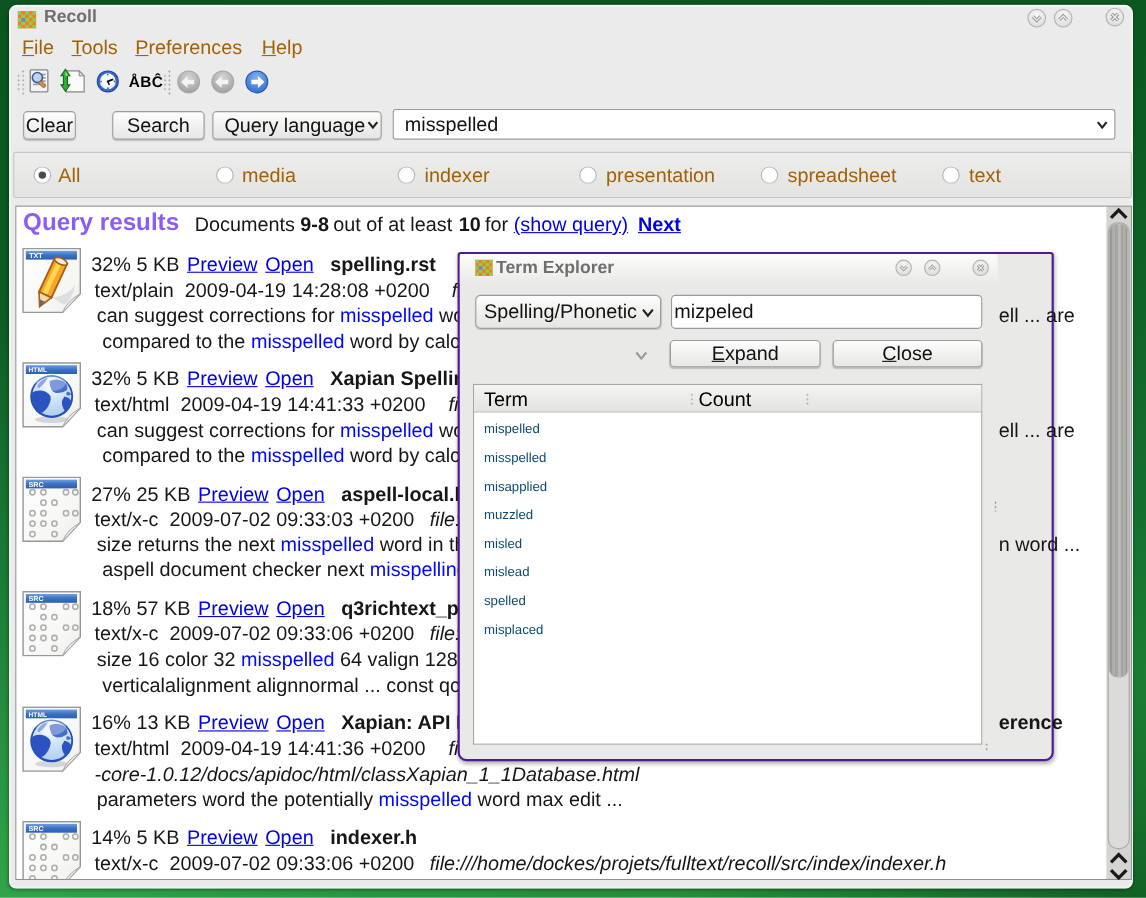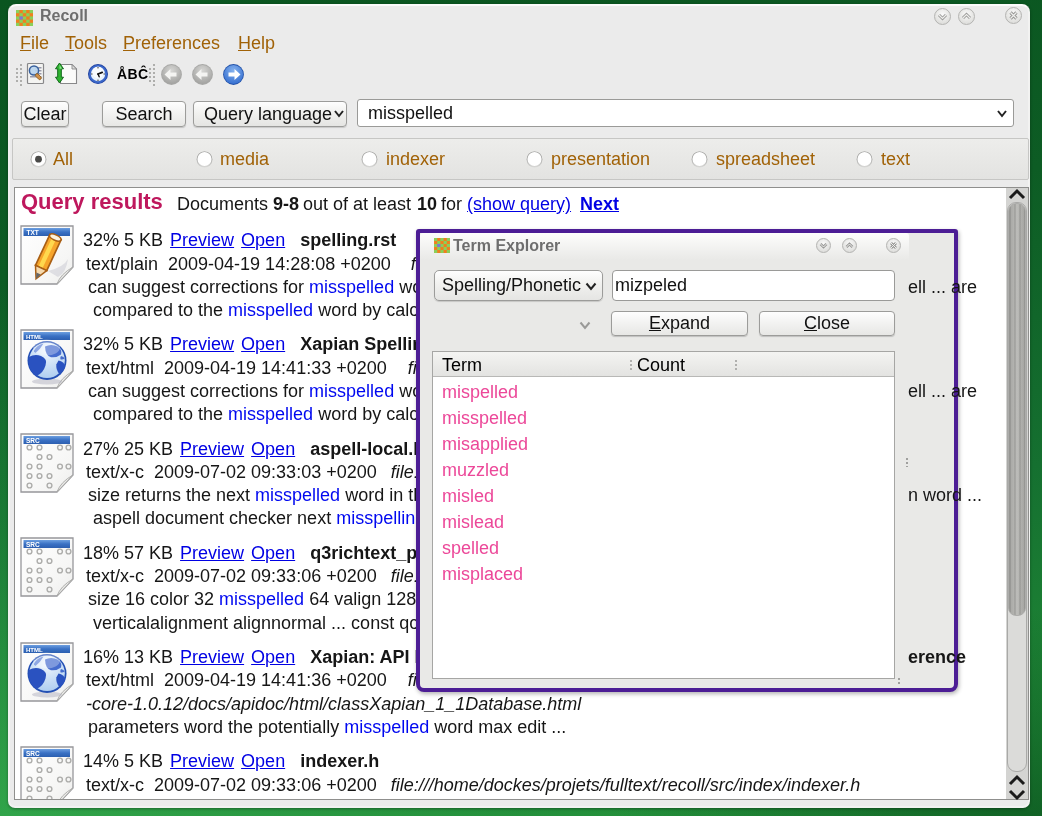--- a/index.html
+++ b/index.html
@@ -209,21 +209,21 @@
           <stop offset=".5" stop-color="#3a71c4"></stop>
           <stop offset="1" stop-color="#2c5fb0"></stop>
         </linearGradient>
 <linearGradient id="pg" x1="0" y1="0" x2="1" y2="1">
           <stop offset="0" stop-color="#ffffff"></stop>
           <stop offset=".7" stop-color="#f6f6f5"></stop>
           <stop offset="1" stop-color="#ededec"></stop>
         </linearGradient>
 </defs>
     </svg>
-<div class="rl" style="left:6px;top:0px;font-size:22px;font-weight:bold;line-height:28px;color:#be185d">Query results</div>
+<div class="rl" style="left:6px;top:0px;font-size:22px;font-weight:bold;line-height:28px;color:#8b5cf6">Query results</div>
 <div class="rl" style="left:162px;top:4px">Documents</div>
 <div class="rl" style="left:258px;top:4px;font-weight:bold">9-8</div>
 <div class="rl" style="left:288px;top:4px">out of at least</div>
 <div class="rl" style="left:402px;top:4px;font-weight:bold">10</div>
 <div class="rl" style="left:426px;top:4px">for</div>
 <div class="rl" style="left:452px;top:4px"><a>(show query)</a></div>
 <div class="rl" style="left:565px;top:4px;font-weight:bold"><a>Next</a></div>
 
 
 <svg class="abs" style="left:5px;top:37px" width="54" height="60" viewBox="0 0 54 60">
@@ -363,21 +363,21 @@
 <div class="abs" style="left:1007px;top:202px;width:20px;height:570px;border:1px solid #a9a9a7;border-radius:9px;background:#dbdbd9"></div>
 <div class="abs" style="left:1008px;top:203px;width:18px;height:413px;border-radius:8px;border:1px solid #adadab;
 background:repeating-linear-gradient(90deg,#c6c6c4 0 2px,#dadad8 2px 5px),linear-gradient(90deg,#c0c0be,#dcdcda 50%,#c0c0be);background-blend-mode:multiply"></div>
 <svg class="abs" style="left:1008px;top:774px" width="18" height="13">
     <path d="M2 10 L9 3 L16 10" fill="none" stroke="#1a1a1a" stroke-width="3"></path>
   </svg>
 <svg class="abs" style="left:1008px;top:788px" width="18" height="13">
     <path d="M2 3 L9 10 L16 3" fill="none" stroke="#1a1a1a" stroke-width="3"></path>
   </svg>
 
-<div id="dialog" class="abs" style="left:416px;top:229px;width:542px;height:463px;background:#e9e9e7;border:4px solid #4c1d95;border-radius:3px 3px 8px 8px;box-shadow:1px 2px 4px rgba(0,0,0,.3);z-index:10">
+<div id="dialog" class="abs" style="left:416px;top:229px;width:542px;height:463px;background:#e9e9e7;border:2px solid #4c1d95;border-radius:3px 3px 8px 8px;box-shadow:1px 2px 4px rgba(0,0,0,.3);z-index:10">
 <div class="abs" style="left:0;top:0;width:489px;height:27px;background:linear-gradient(#fdfdfc,#e9e9e7);border-radius:3px 3px 0 0"></div>
 <svg class="abs" style="left:14px;top:5px" width="16" height="15" viewBox="0 0 17 16">
 <rect width="17" height="16" fill="#f07f1f"></rect>
 <g fill="#8ad05a">
 <rect x="0" y="0" width="3.4" height="3.2"></rect>
         <rect x="6.8" y="0" width="3.4" height="3.2"></rect>
         <rect x="13.6" y="0" width="3.4" height="3.2"></rect>
 <rect x="3.4" y="3.2" width="3.4" height="3.2"></rect>
         <rect x="10.2" y="3.2" width="3.4" height="3.2"></rect>
 <rect x="0" y="6.4" width="3.4" height="3.2"></rect>
@@ -419,17 +419,17 @@
     </svg>
 <div class="btn" style="left:191px;top:78px;width:137px;height:25px;line-height:23px"><u>E</u>xpand</div>
 <div class="btn" style="left:339px;top:78px;width:136px;height:25px;line-height:23px"><u>C</u>lose</div>
 
 <div class="abs" style="left:12px;top:118px;width:463px;height:328px;border:1px solid #a6a6a4;background:#fff">
 <div class="abs" style="left:0;top:0;width:461px;height:25px;background:linear-gradient(#f4f4f2,#e3e3e1);border-bottom:1px solid #b8b8b6"></div>
 <div class="abs" style="left:9px;top:1px;font-size:18px;line-height:24px">Term</div>
 <div class="abs" style="left:204px;top:1px;font-size:18px;line-height:24px">Count</div>
 <div class="dot3v" style="left:197px;top:7px;background-image:radial-gradient(circle,#b0b0ae 35%,transparent 40%)"></div>
 <div class="dot3v" style="left:302px;top:7px;background-image:radial-gradient(circle,#b0b0ae 35%,transparent 40%)"></div>
-<div class="abs" style="left:9px;top:27px;font-size:18px;line-height:26px;color:#ec4899">mispelled<br>misspelled<br>misapplied<br>muzzled<br>misled<br>mislead<br>spelled<br>misplaced</div>
+<div class="abs" style="left:9px;top:27px;font-size:12px;line-height:26px;color:#0c4a6e">mispelled<br>misspelled<br>misapplied<br>muzzled<br>misled<br>mislead<br>spelled<br>misplaced</div>
 </div>
 <div class="dot3v" style="left:478px;top:444px;height:8px;background-image:radial-gradient(circle,#a0a09e 35%,transparent 40%)"></div>
 <div class="dot3v" style="left:486px;top:224px;height:10px;background-image:radial-gradient(circle,#a0a09e 35%,transparent 40%)"></div>
 </div>
 
 </body></html>

